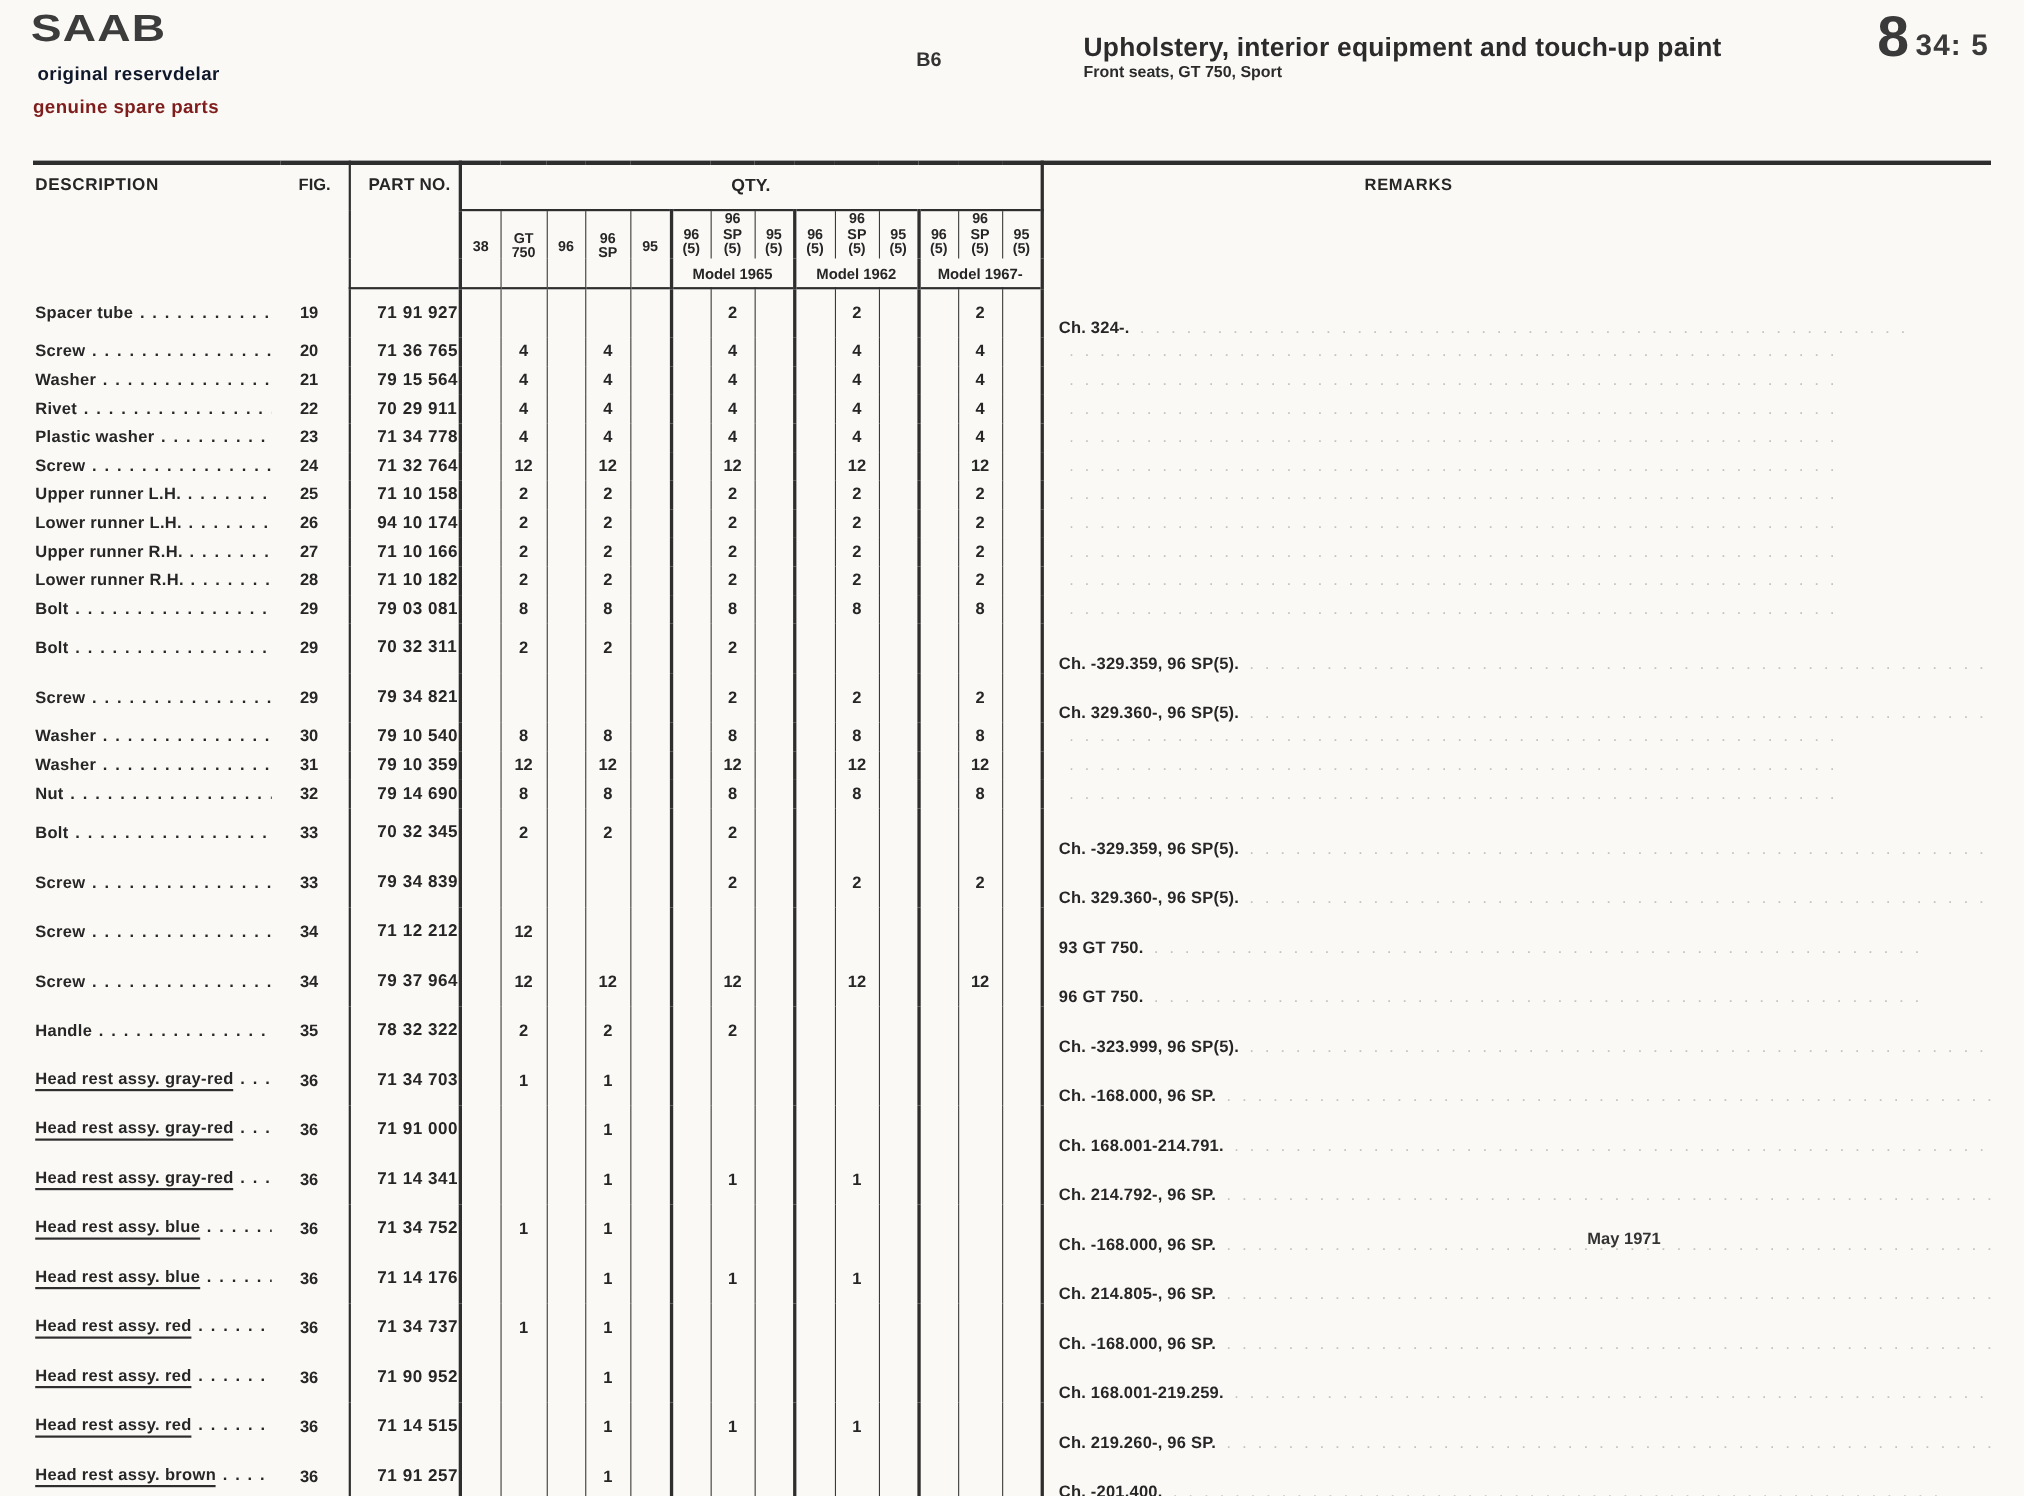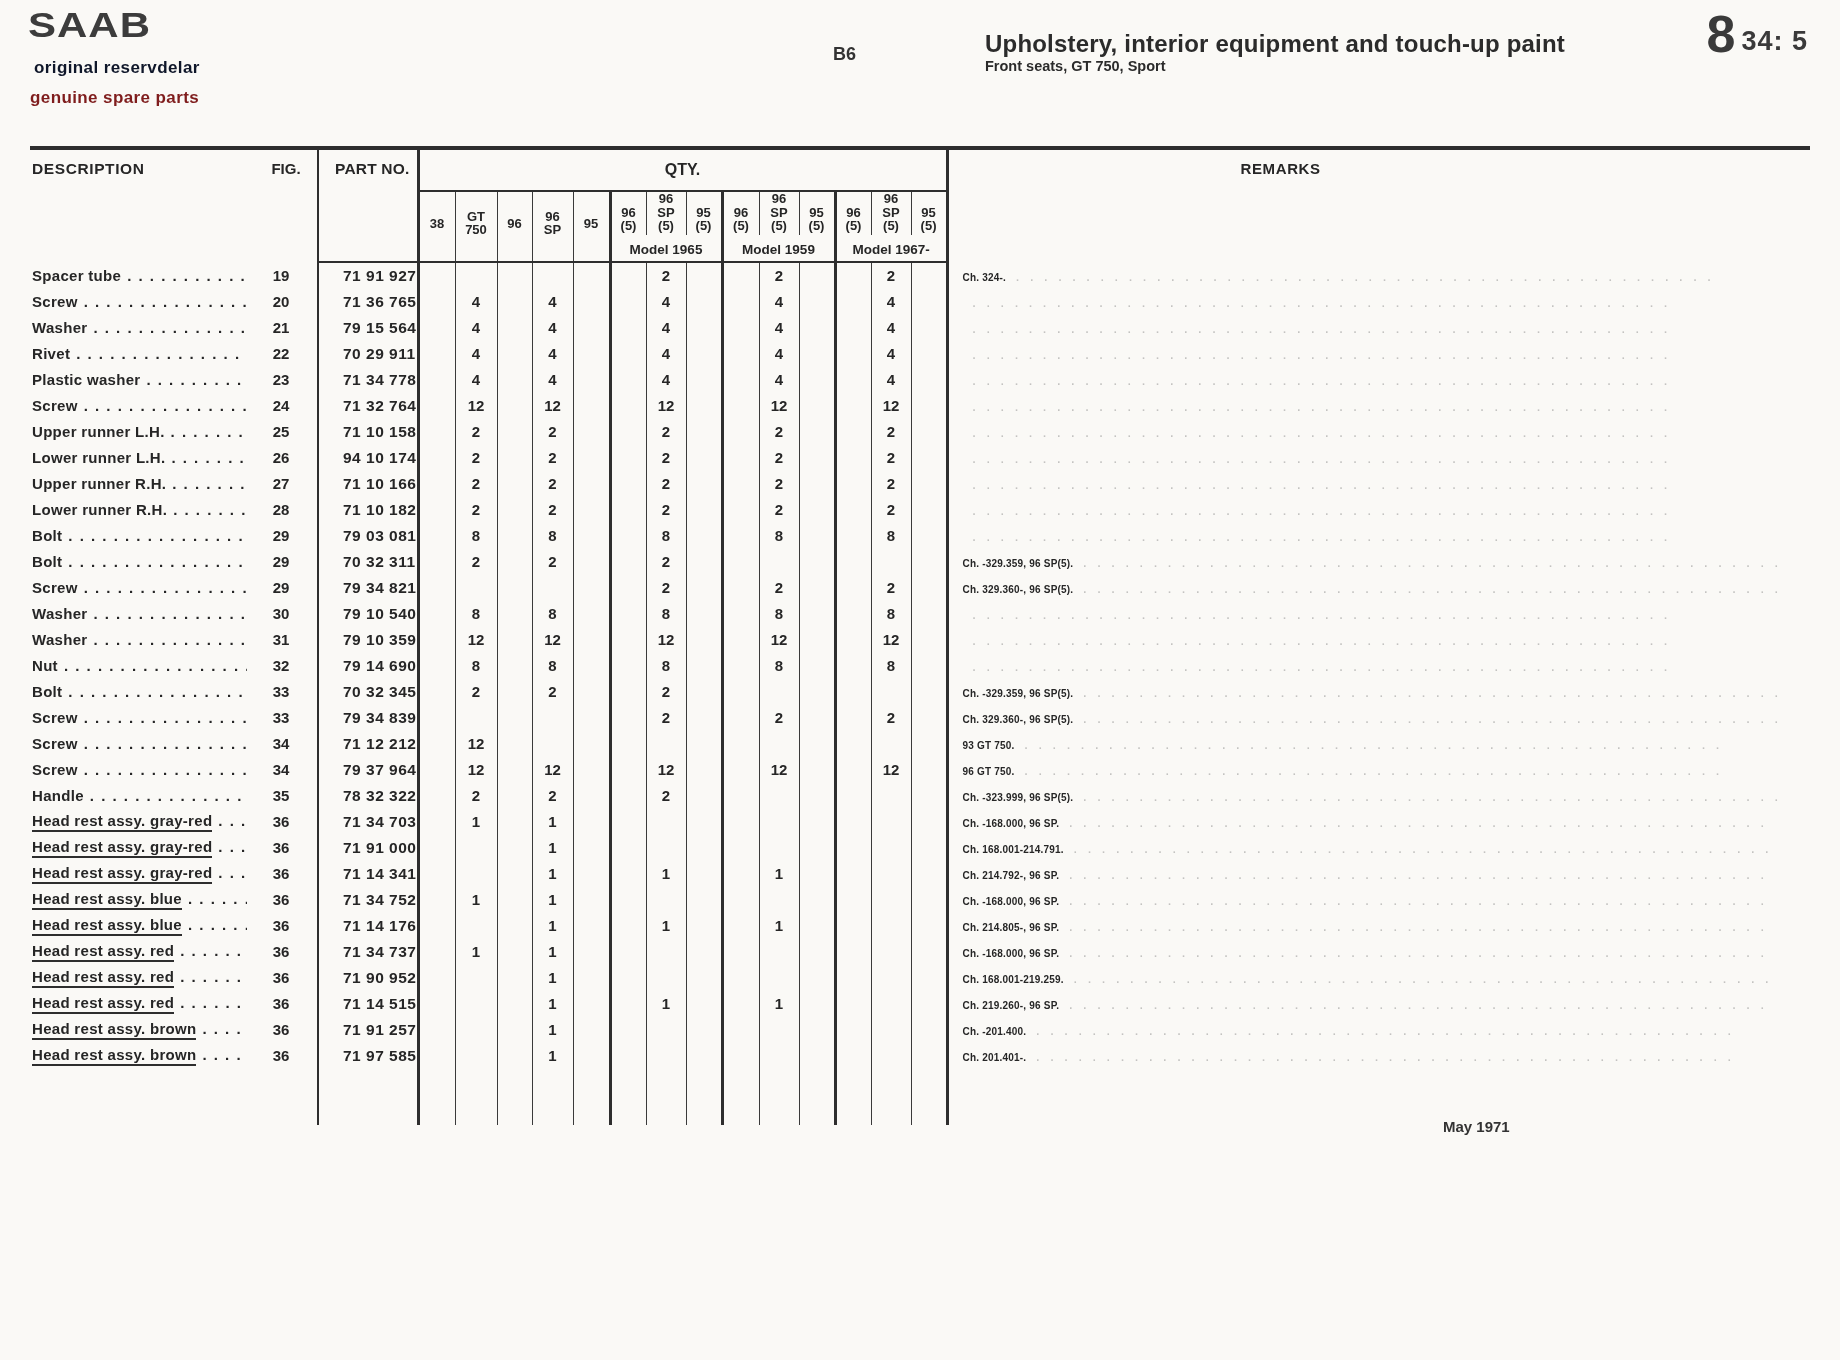--- a/index.html
+++ b/index.html
@@ -56,21 +56,21 @@
   td.c-desc .wrap{display:flex;align-items:baseline;}
   .dt{font-size:15px;letter-spacing:.3px;}
   .dt.ul{border-bottom:2px solid #2e2e2e;padding-bottom:1px;}
   .lead{flex:1;overflow:hidden;margin:0 2px 0 6px;}
   .lead::after{content:". . . . . . . . . . . . . . . . . . . . . . . . . . . . . . . . . .";letter-spacing:1.5px;font-weight:800;}
   td.c-fig{text-align:center;padding-right:10px;font-size:15px;}
   td.c-part{padding-left:24px;font-size:15.5px;letter-spacing:.5px;}
   td.q{text-align:center;font-size:15px;}
   td.c-rem{padding-left:14px;}
   td.c-rem .wrap{display:flex;align-items:baseline;}
-  .rt{font-size:10px;letter-spacing:.2px;}
+  .rt{font-size:15px;letter-spacing:.2px;margin-top:28px;}
   .rt:empty{display:none;}
   .rlead{flex:1;overflow:hidden;margin-left:10px;opacity:.38;}
   .rlead::after{content:". .  . . . .   . . . . . . . .  . . .   . . . .  . .  . . . . .  . . . .   . . . . .  . . . . . . .   . . . .  . .";font-size:11px;letter-spacing:4px;color:#6e6e6e;}
   tr.filler td{height:56px;}
 </style>
 </head>
 <body>
 
 <div class="abs logo">SAAB</div>
 <div class="abs brand1">original reservdelar</div>
@@ -166,21 +166,21 @@
           <div>SP</div>
           <div>(5)</div>
         </th>
         <th class="qh sub bl-t">
           <div>95</div>
           <div>(5)</div>
         </th>
       </tr>
     <tr id="model-row">
         <th class="model bl-h bb" colspan="3">Model 1965</th>
-        <th class="model bl-h bb" colspan="3">Model 1959</th>
+        <th class="model bl-h bb" colspan="3">Model 1962</th>
         <th class="model bl-h bb" colspan="3">Model 1967-</th>
       </tr>
   </thead>
   <tbody id="rows">
       <tr>
         <td class="c-desc">
           <div class="wrap">
             <span class="dt">Spacer tube</span>
             <span class="lead"></span>
           </div>

